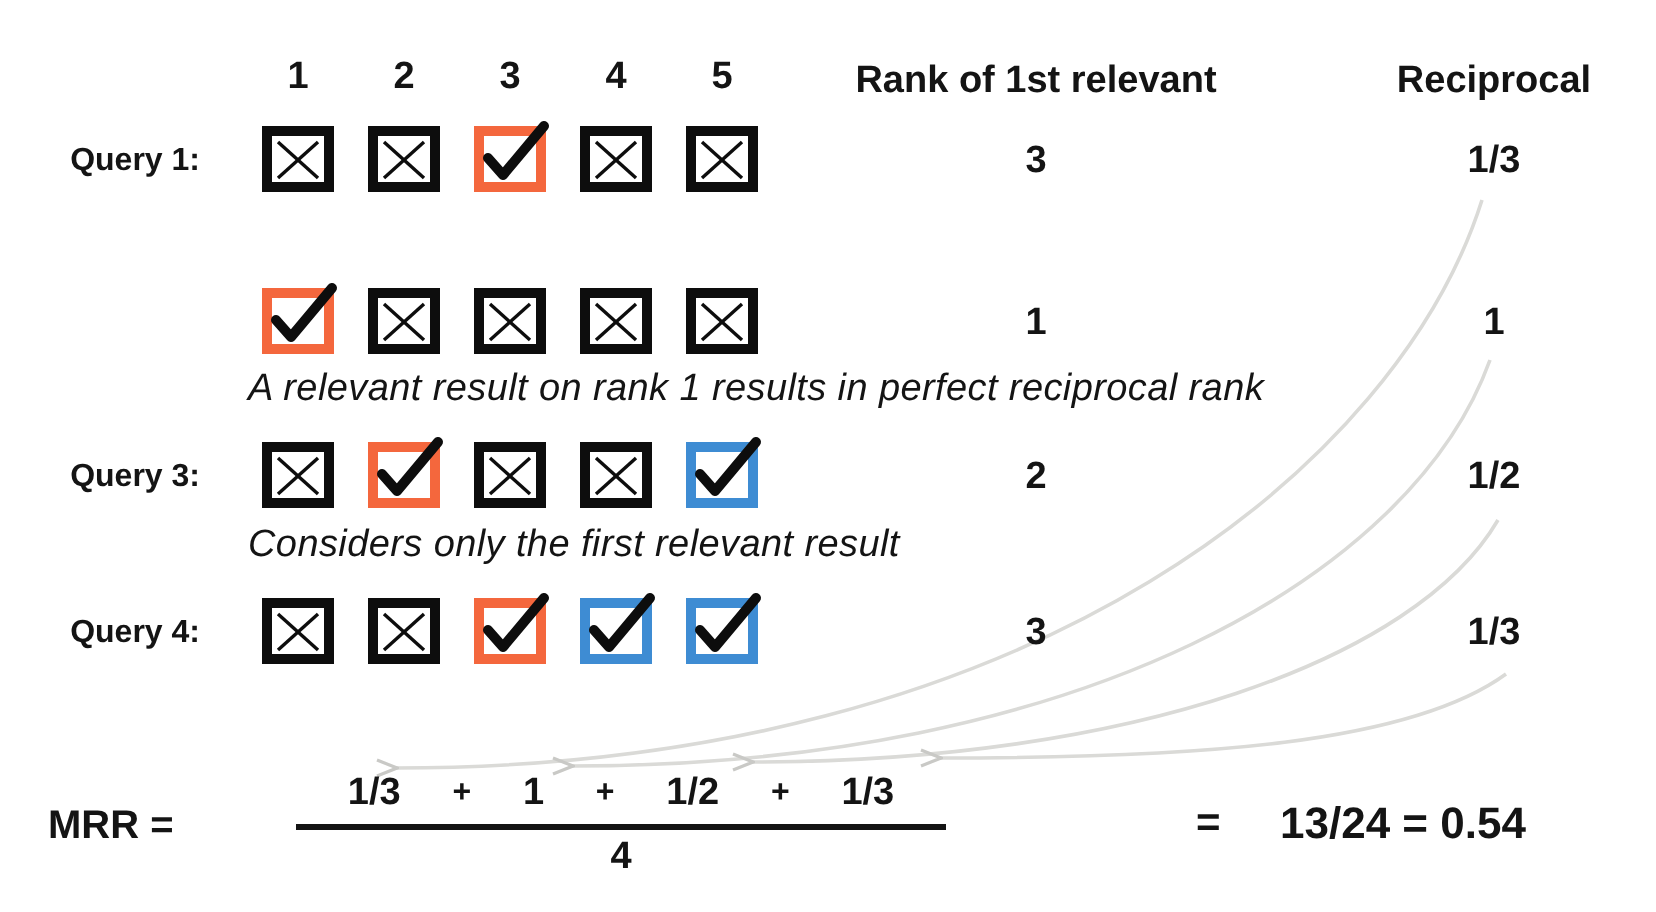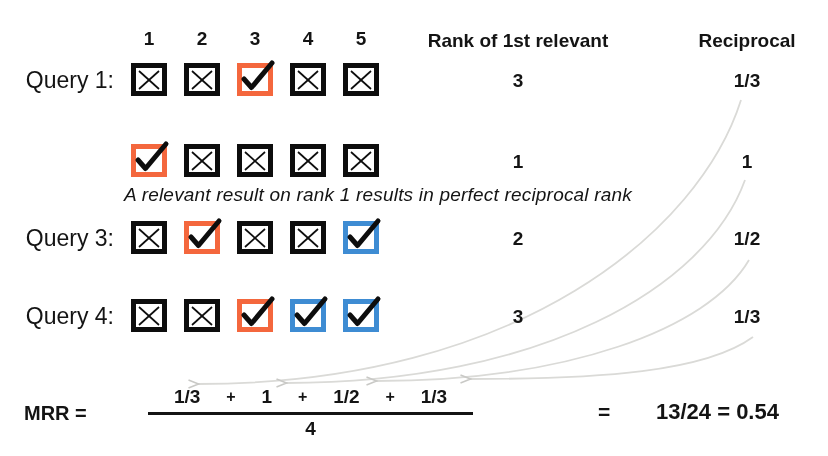--- a/index.html
+++ b/index.html
@@ -14,36 +14,36 @@
   svg.arrows{position:absolute;left:0;top:0;width:828px;height:456px;pointer-events:none;}
 
   
   .pos-numbers{position:absolute;left:131px;top:28px;display:flex;gap:17px;}
   .pos-numbers span{width:36px;text-align:center;font-weight:bold;font-size:19px;}
   .col-rank-header{position:absolute;left:420px;top:30px;width:196px;text-align:center;font-weight:bold;font-size:19px;}
   .col-recip-header{position:absolute;left:657px;top:30px;width:180px;text-align:center;font-weight:bold;font-size:19px;}
 
   
   .query-row{position:absolute;left:0;width:828px;height:35px;}
-  .query-label{position:absolute;left:14px;top:0;width:100px;height:35px;display:flex;align-items:center;justify-content:flex-end;font-weight:normal;font-size:23px;}
+  .query-label{position:absolute;left:0;top:0;width:100px;height:35px;display:flex;align-items:center;justify-content:flex-end;font-weight:bold;font-size:16px;}
   .boxes{position:absolute;left:131px;top:0;display:flex;gap:17px;}
   .cbox{width:36px;height:33px;}
   .cbox svg{overflow:visible;display:block;}
   .rank-val{position:absolute;left:420px;top:0;width:196px;height:35px;display:flex;align-items:center;justify-content:center;font-weight:bold;font-size:19px;}
   .recip-val{position:absolute;left:657px;top:0;width:180px;height:35px;display:flex;align-items:center;justify-content:center;font-weight:bold;font-size:19px;}
 
   .caption{position:absolute;left:124px;font-style:italic;font-size:19px;letter-spacing:.2px;white-space:nowrap;}
 
   
   .mrr-label{position:absolute;left:24px;top:402px;font-weight:bold;font-size:20px;}
   .numerator{position:absolute;left:148px;top:386px;width:325px;display:flex;justify-content:space-evenly;align-items:center;font-weight:bold;font-size:19px;}
   .frac-line{position:absolute;left:148px;top:412px;width:325px;height:3px;background:#141414;}
   .denominator{position:absolute;left:148px;top:418px;width:325px;text-align:center;font-weight:bold;font-size:19px;}
   .equals-sign{position:absolute;left:598px;top:400px;font-weight:bold;font-size:21px;}
-  .result{position:absolute;left:656px;top:399px;font-weight:bold;font-size:22px;white-space:nowrap;}
+  .result{position:absolute;left:640px;top:399px;font-weight:bold;font-size:22px;white-space:nowrap;}
 </style>
 </head>
 <body>
 
 <div class="canvas">
 
   <svg class="arrows" viewBox="0 0 828 456">
     <defs>
       <marker id="ah" markerWidth="14" markerHeight="14" refX="1.5" refY="5" orient="auto" markerUnits="userSpaceOnUse">
         <path d="M 11 1 L 1 5 L 11 9" fill="none" stroke="#C9C9C6" stroke-width="1.6"></path>
@@ -223,20 +223,21 @@
             <rect x="2.5" y="2.5" width="31" height="28" fill="#ffffff" stroke="#3E8CD3" stroke-width="5"></rect>
             <path d="M 7 16 L 14.5 24.5 L 35 0" fill="none" stroke="#0d0d0d" stroke-width="5" stroke-linecap="round" stroke-linejoin="round"></path>
           </svg>
         </span>
       </div>
     <div class="rank-val">3</div>
     <div class="recip-val">1/3</div>
   </div>
 
   <div class="caption" style="top:184px">A relevant result on rank 1 results in perfect reciprocal rank</div>
+  <div class="caption" style="top:262px">Considers only the first relevant result</div>
 
   <div class="mrr-label">MRR =</div>
   <div class="numerator">
       <span>1/3</span>
       <span style="font-size:16px">+</span>
       <span>1</span>
       <span style="font-size:16px">+</span>
       <span>1/2</span>
       <span style="font-size:16px">+</span>
       <span>1/3</span>

